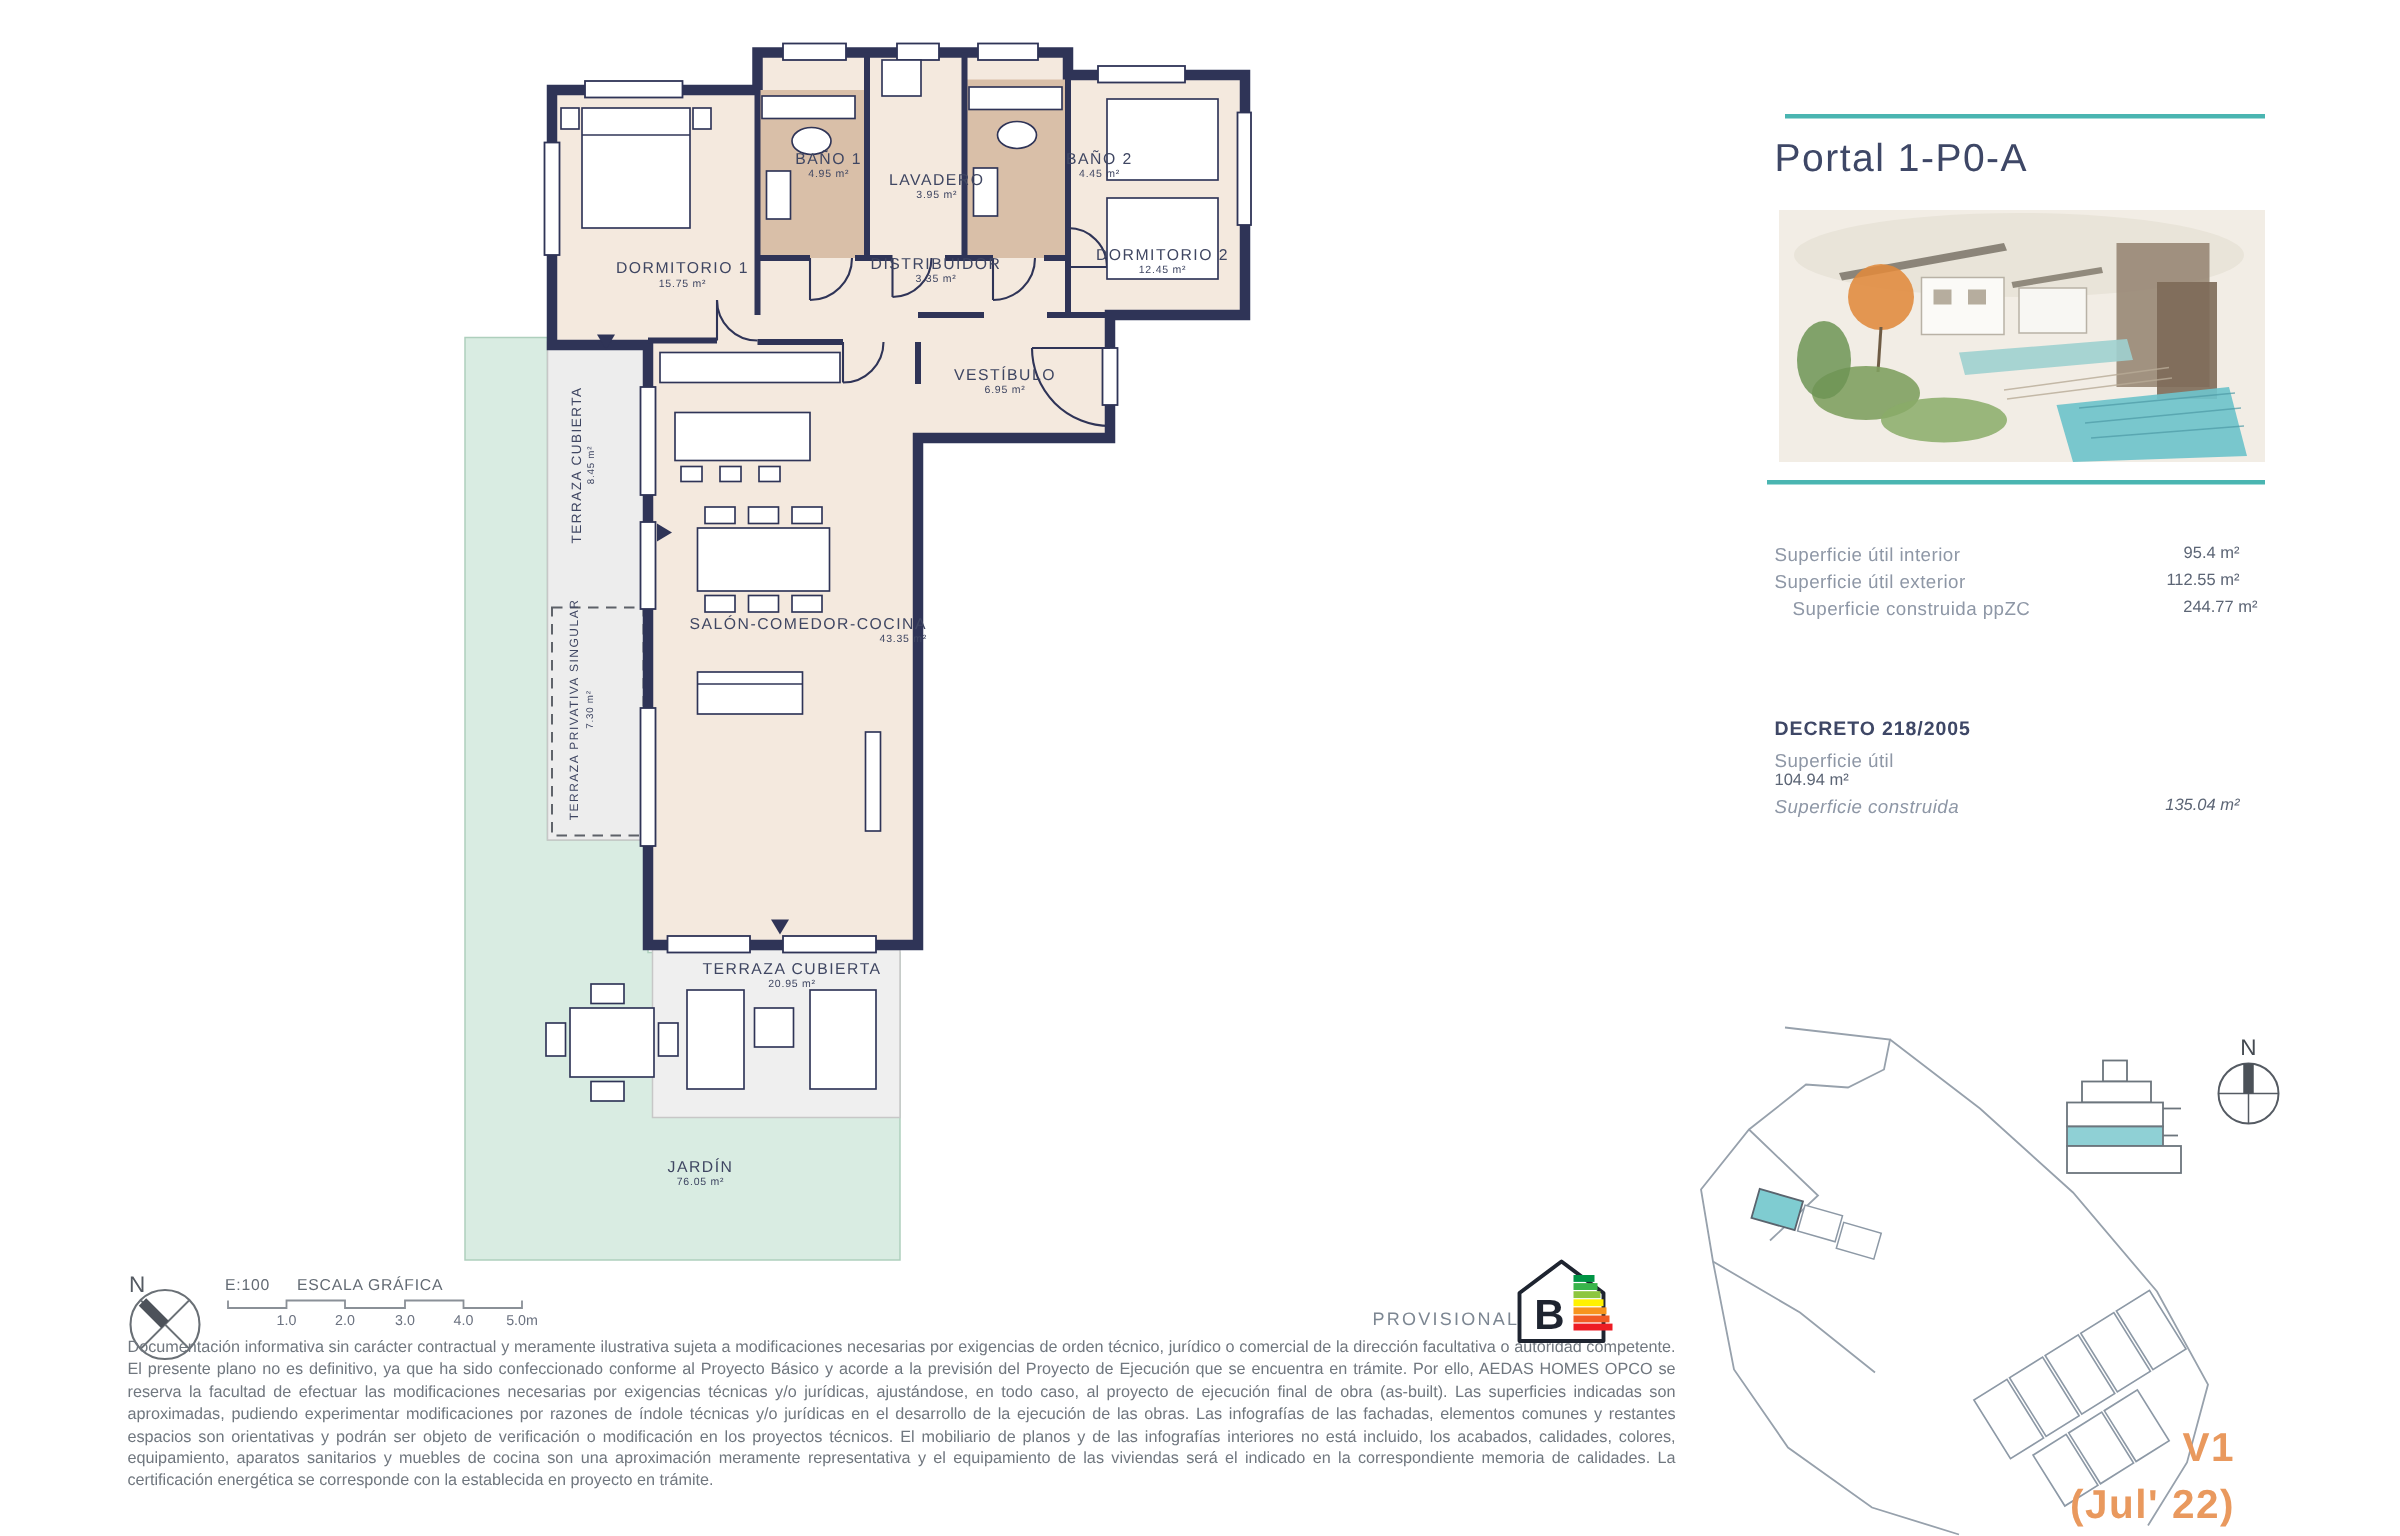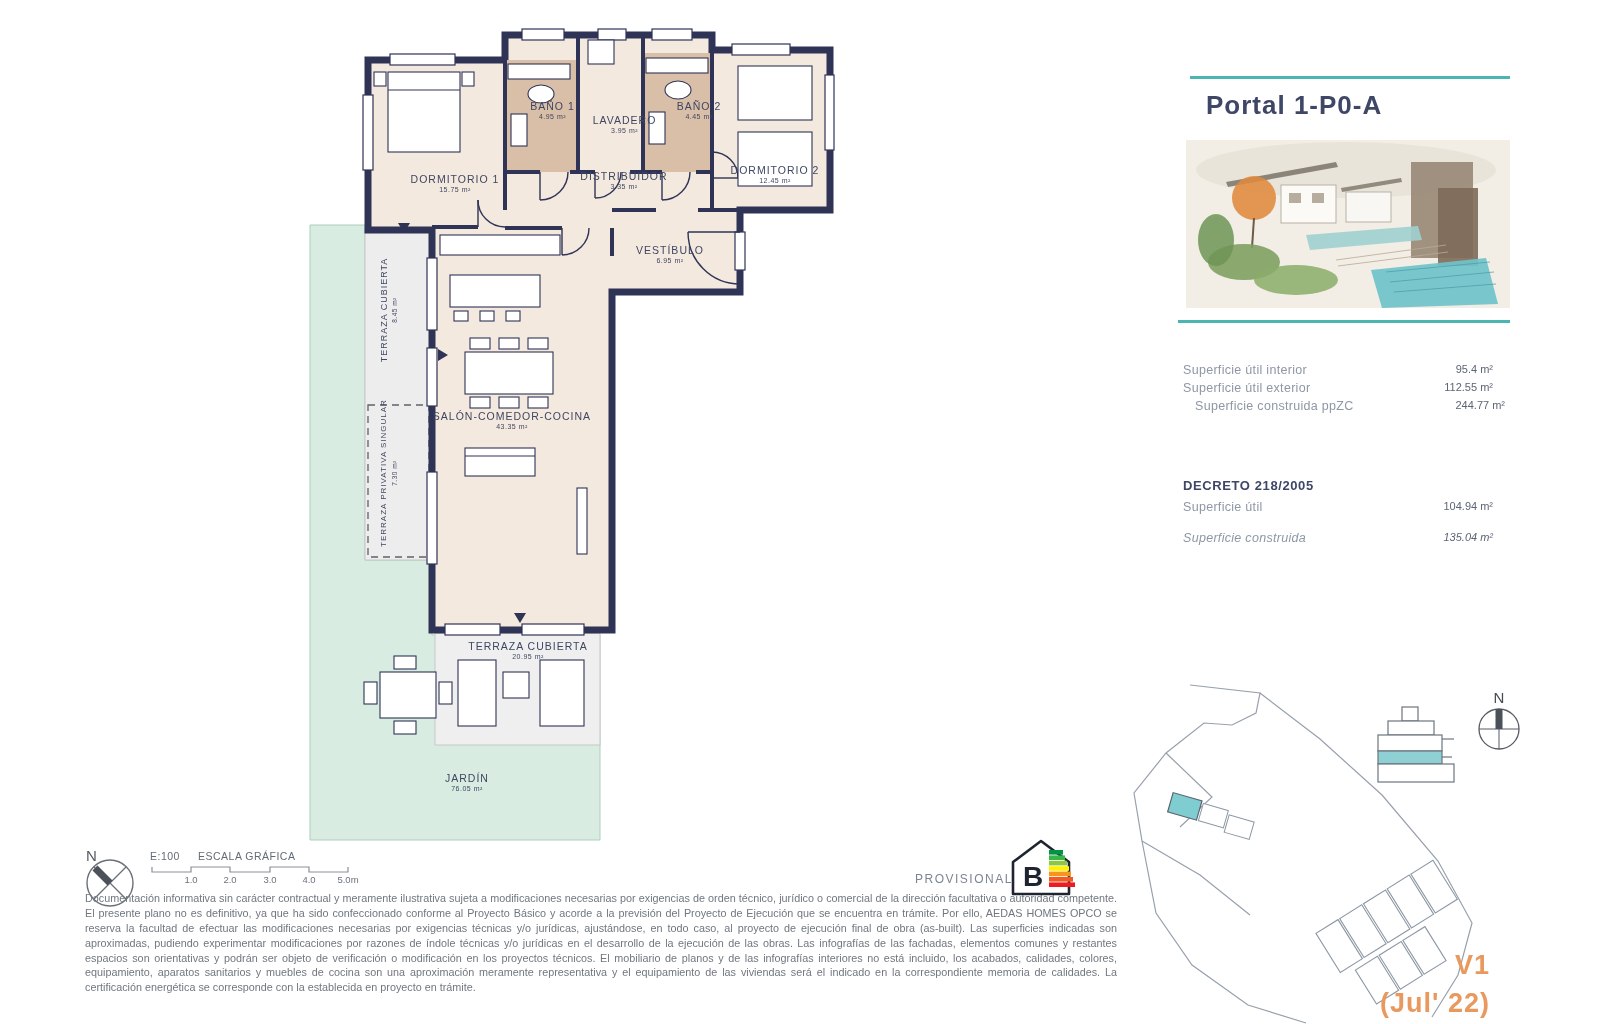--- a/index.html
+++ b/index.html
@@ -12,21 +12,21 @@
   .room-label { position:absolute; text-align:center; color:#3f4662; pointer-events:none; }
   .room-label .rname { font-size:10.5px; letter-spacing:1px; line-height:12px; white-space:nowrap; }
   .room-label .rarea { font-size:7px; letter-spacing:.5px; line-height:9px; }
   .room-label.rot { transform:rotate(-90deg); transform-origin:center center; }
   .room-label.rot .rname { font-size:9px; }
   .room-label.rot .rarea { font-size:6.5px; }
 
   
   .rule { position:absolute; height:3px; background:#4ab5b1; }
   .portal-title { position:absolute; left:1183px; top:90px; width:330px;
-    font-size:26px; font-weight:bold; color:#3e4766; letter-spacing:1px;margin-left:23px; }
+    font-size:26px; font-weight:normal; color:#3e4766; letter-spacing:1px; }
   .render-box { position:absolute; left:1186px; top:140px; width:324px; height:168px; }
   .sup-head { position:absolute; left:1183px; top:328px; width:312px;
     display:flex; justify-content:space-between; align-items:baseline; }
   .sup-head .h1 { font-size:27px; font-weight:bold; color:#3e4766; letter-spacing:.5px; }
   .sup-head .viv { font-size:15px; color:#e9995e; letter-spacing:.5px; margin-right:8px; }
   .sup-head .code { font-size:30px; color:#e9995e; letter-spacing:1px; }
   .srow { position:absolute; left:1183px; width:310px; display:flex; justify-content:space-between; }
   .srow .lab { font-size:12.5px; color:#8e97a6; letter-spacing:.3px; }
   .srow .val { font-size:11px; color:#5c6575; }
   .dec-head { position:absolute; left:1183px; top:478px; font-size:13px; font-weight:bold;
@@ -171,37 +171,37 @@
     <div class="rarea">15.75 m²</div>
   </div>
   <div class="room-label" style="left:505px; top:100px; width:95px;">
     <div class="rname">BAÑO 1</div>
     <div class="rarea">4.95 m²</div>
   </div>
   <div class="room-label" style="left:572px; top:114px; width:105px;">
     <div class="rname">LAVADERO</div>
     <div class="rarea">3.95 m²</div>
   </div>
-  <div class="room-label" style="left:636px; top:100px; width:90px;padding-left:36px;">
+  <div class="room-label" style="left:670px; top:100px; width:90px;padding-left:36px;">
     <div class="rname">BAÑO 2</div>
     <div class="rarea">4.45 m²</div>
   </div>
   <div class="room-label" style="left:705px; top:164px; width:140px;">
     <div class="rname">DORMITORIO 2</div>
     <div class="rarea">12.45 m²</div>
   </div>
   <div class="room-label" style="left:574px; top:170px; width:100px;">
     <div class="rname">DISTRIBUIDOR</div>
     <div class="rarea">3.35 m²</div>
   </div>
   <div class="room-label" style="left:612px; top:244px; width:116px;">
     <div class="rname">VESTÍBULO</div>
     <div class="rarea">6.95 m²</div>
   </div>
-  <div class="room-label" style="left:417px; top:410px; width:190px;">
+  <div class="room-label" style="left:428px; top:410px; width:190px;text-align:right;">
     <div class="rname">SALÓN-COMEDOR-COCINA</div>
     <div class="rarea">43.35 m²</div>
   </div>
   <div class="room-label rot" style="left:313px; top:295px; width:160px; height:30px;">
     <div class="rname">TERRAZA CUBIERTA</div>
     <div class="rarea">8.45 m²</div>
   </div>
   <div class="room-label rot" style="left:310px; top:458px; width:165px; height:30px;">
     <div class="rname" style="font-size:8px;">TERRAZA PRIVATIVA SINGULAR</div>
     <div class="rarea">7.30 m²</div>
@@ -295,21 +295,21 @@
   <div class="srow" style="top:381px;">
     <span class="lab">Superficie útil exterior</span>
     <span class="val">112.55 m²</span>
   </div>
   <div class="srow" style="top:399px;margin-left:12px;">
     <span class="lab">Superficie construida ppZC</span>
     <span class="val">244.77 m²</span>
   </div>
 
   <div class="dec-head">DECRETO 218/2005</div>
-  <div class="srow" style="top:500px;">
+  <div class="srow" style="top:500px;flex-direction:column;">
     <span class="lab">Superficie útil</span>
     <span class="val">104.94 m²</span>
   </div>
   <div class="srow" style="top:531px;font-style:italic;">
     <span class="lab">Superficie construida</span>
     <span class="val">135.04 m²</span>
   </div>
 
   <svg class="abs" style="left:1120px; top:665px;" width="400" height="359" viewBox="0 0 400 359">
     <g fill="none" stroke="#97a1ac" stroke-width="1.2">

